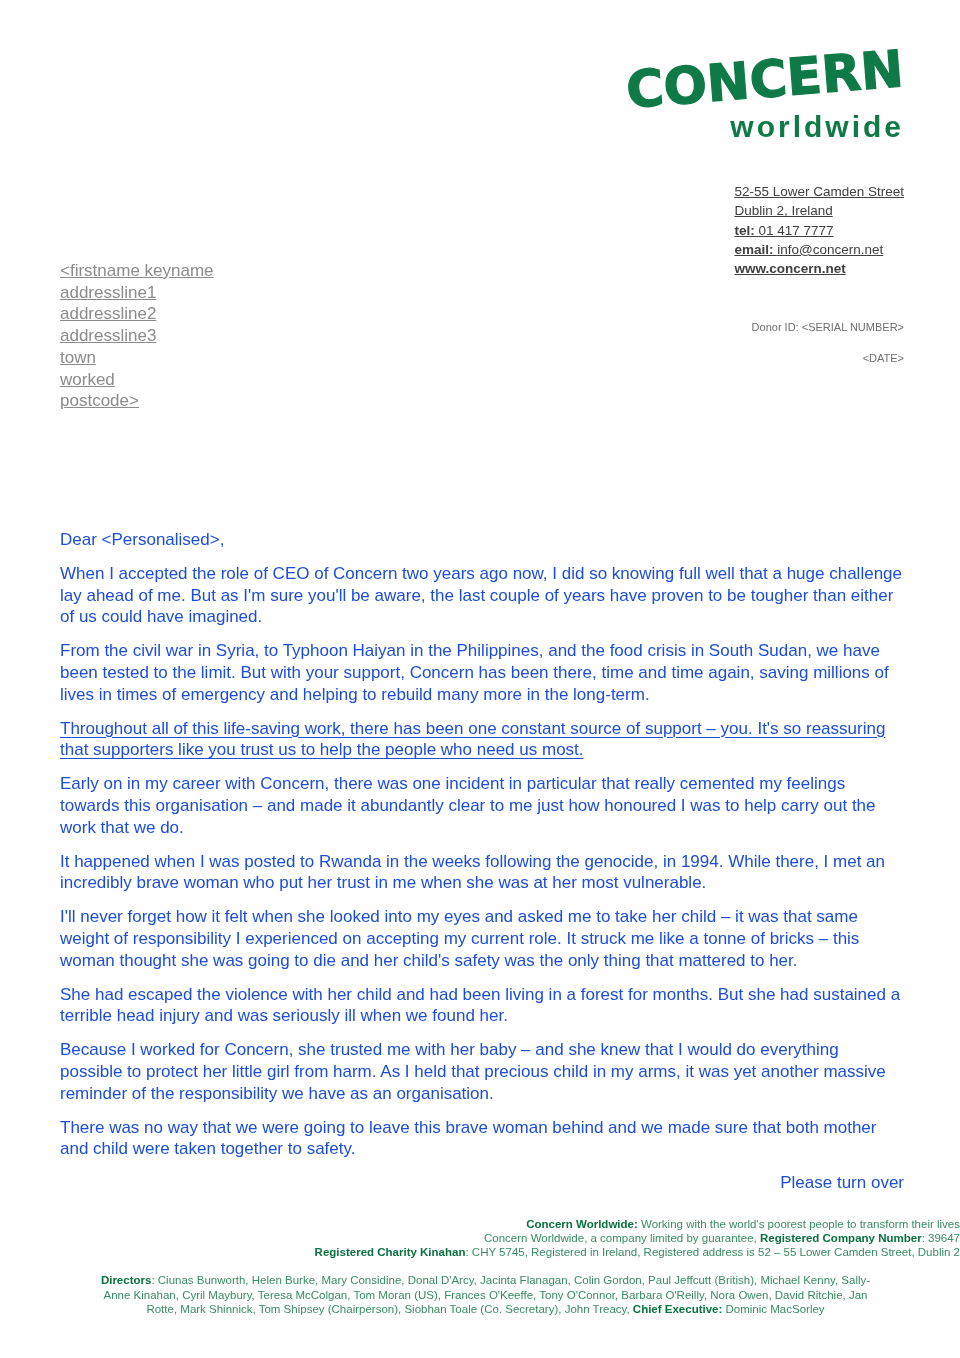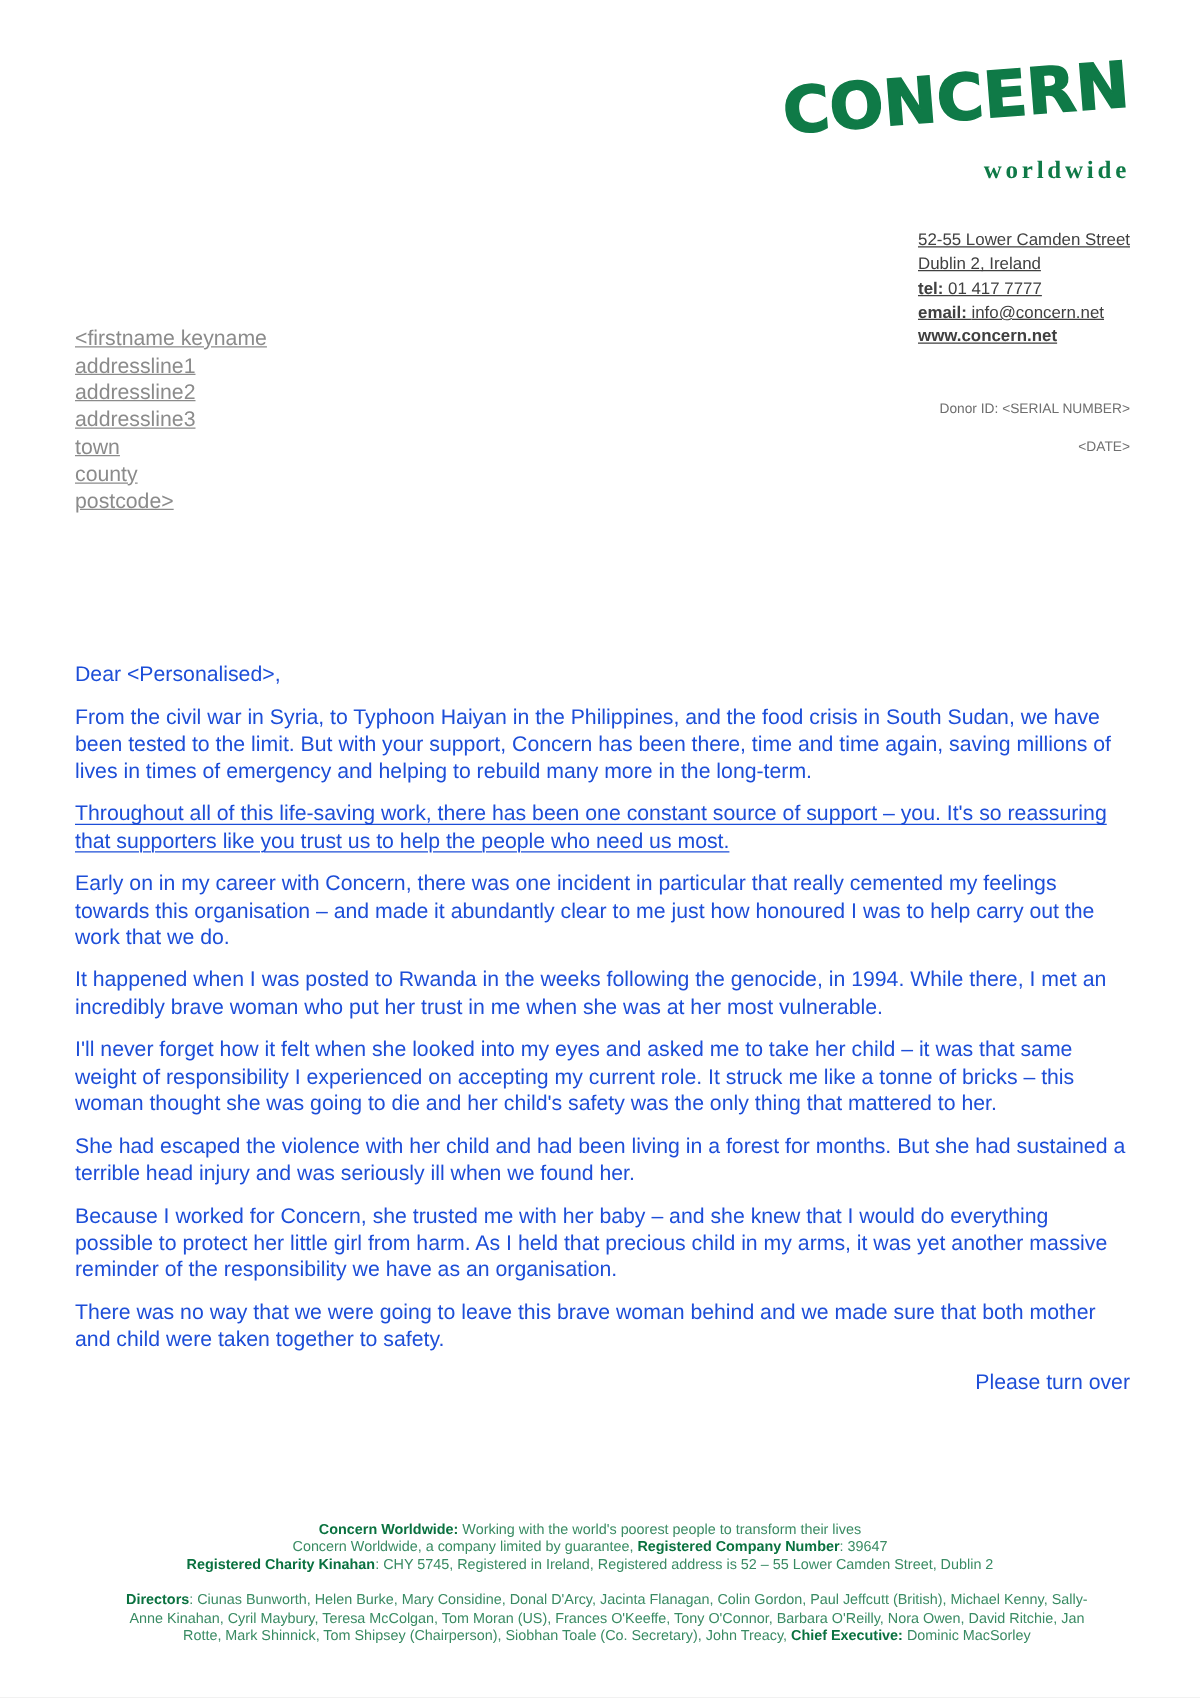--- a/index.html
+++ b/index.html
@@ -27,25 +27,25 @@
     font-family: "DejaVu Sans", sans-serif;
     font-weight: bold;
     font-size: 51px;
     letter-spacing: 0px;
     transform: rotate(-4.5deg);
     transform-origin: 50% 50%;
     -webkit-text-stroke: 1.2px currentColor;
   }
   .logo-secondary {
     display: block;
-    font-family: Liberation Serif, serif;
+    font-family: Liberation Sans, sans-serif;
     font-weight: bold;
-    font-size: 20px;
+    font-size: 30px;
     letter-spacing: 3px;
-    margin-top: 16px;
+    margin-top: 1px;
   }
 
   
   .contact {
     position: absolute;
     top: 182px;
     right: 56px;
     text-align: left;
     font-size: 13.5px;
     line-height: 19.3px;
@@ -96,22 +96,22 @@
   .please-turn {
     text-align: right;
     margin-top: 2px;
   }
 
   
   .footer-reg {
     position: absolute;
     top: 1217px;
     left: 0;
-    right: 16px;
-    text-align: center;
+    right: 0;
+    text-align: right;
     font-size: 11.5px;
     line-height: 14px;
     color: #398b63;
   }
   .footer-reg .b, .directors .b { font-weight: bold; color: #09713f; }
   .directors {
     position: absolute;
     top: 1273px;
     left: 96px;
     right: 85px;
@@ -138,31 +138,32 @@
     <div><span class="b">email: </span><span>info@concern.net</span></div>
     <div class="b">www.concern.net</div>
   </div>
 
   <div class="recipient">
     <div>&lt;firstname keyname</div>
     <div>addressline1</div>
     <div>addressline2</div>
     <div>addressline3</div>
     <div>town</div>
-    <div>county</div>
+    <div>worked</div>
     <div>postcode&gt;</div>
   </div>
 
   <div class="reference">
     <div>Donor ID: &lt;SERIAL NUMBER&gt;</div>
     <div class="date-line">&lt;DATE&gt;</div>
   </div>
 
   <div class="body-text">
     <p>Dear &lt;Personalised&gt;,</p>
+    <p>When I accepted the role of CEO of Concern two years ago now, I did so knowing full well that a huge challenge lay ahead of me. But as I'm sure you'll be aware, the last couple of years have proven to be tougher than either of us could have imagined.</p>
     <p>From the civil war in Syria, to Typhoon Haiyan in the Philippines, and the food crisis in South Sudan, we have been tested to the limit. But with your support, Concern has been there, time and time again, saving millions of lives in times of emergency and helping to rebuild many more in the long-term.</p>
     <p class="underlined">Throughout all of this life-saving work, there has been one constant source of support – you. It's so reassuring that supporters like you trust us to help the people who need us most.</p>
     <p>Early on in my career with Concern, there was one incident in particular that really cemented my feelings towards this organisation – and made it abundantly clear to me just how honoured I was to help carry out the work that we do.</p>
     <p>It happened when I was posted to Rwanda in the weeks following the genocide, in 1994. While there, I met an incredibly brave woman who put her trust in me when she was at her most vulnerable.</p>
     <p>I'll never forget how it felt when she looked into my eyes and asked me to take her child – it was that same weight of responsibility I experienced on accepting my current role. It struck me like a tonne of bricks – this woman thought she was going to die and her child's safety was the only thing that mattered to her.</p>
     <p>She had escaped the violence with her child and had been living in a forest for months. But she had sustained a terrible head injury and was seriously ill when we found her.</p>
     <p>Because I worked for Concern, she trusted me with her baby – and she knew that I would do everything possible to protect her little girl from harm. As I held that precious child in my arms, it was yet another massive reminder of the responsibility we have as an organisation.</p>
     <p>There was no way that we were going to leave this brave woman behind and we made sure that both mother and child were taken together to safety.</p>
     <div class="please-turn">Please turn over</div>
   </div>

